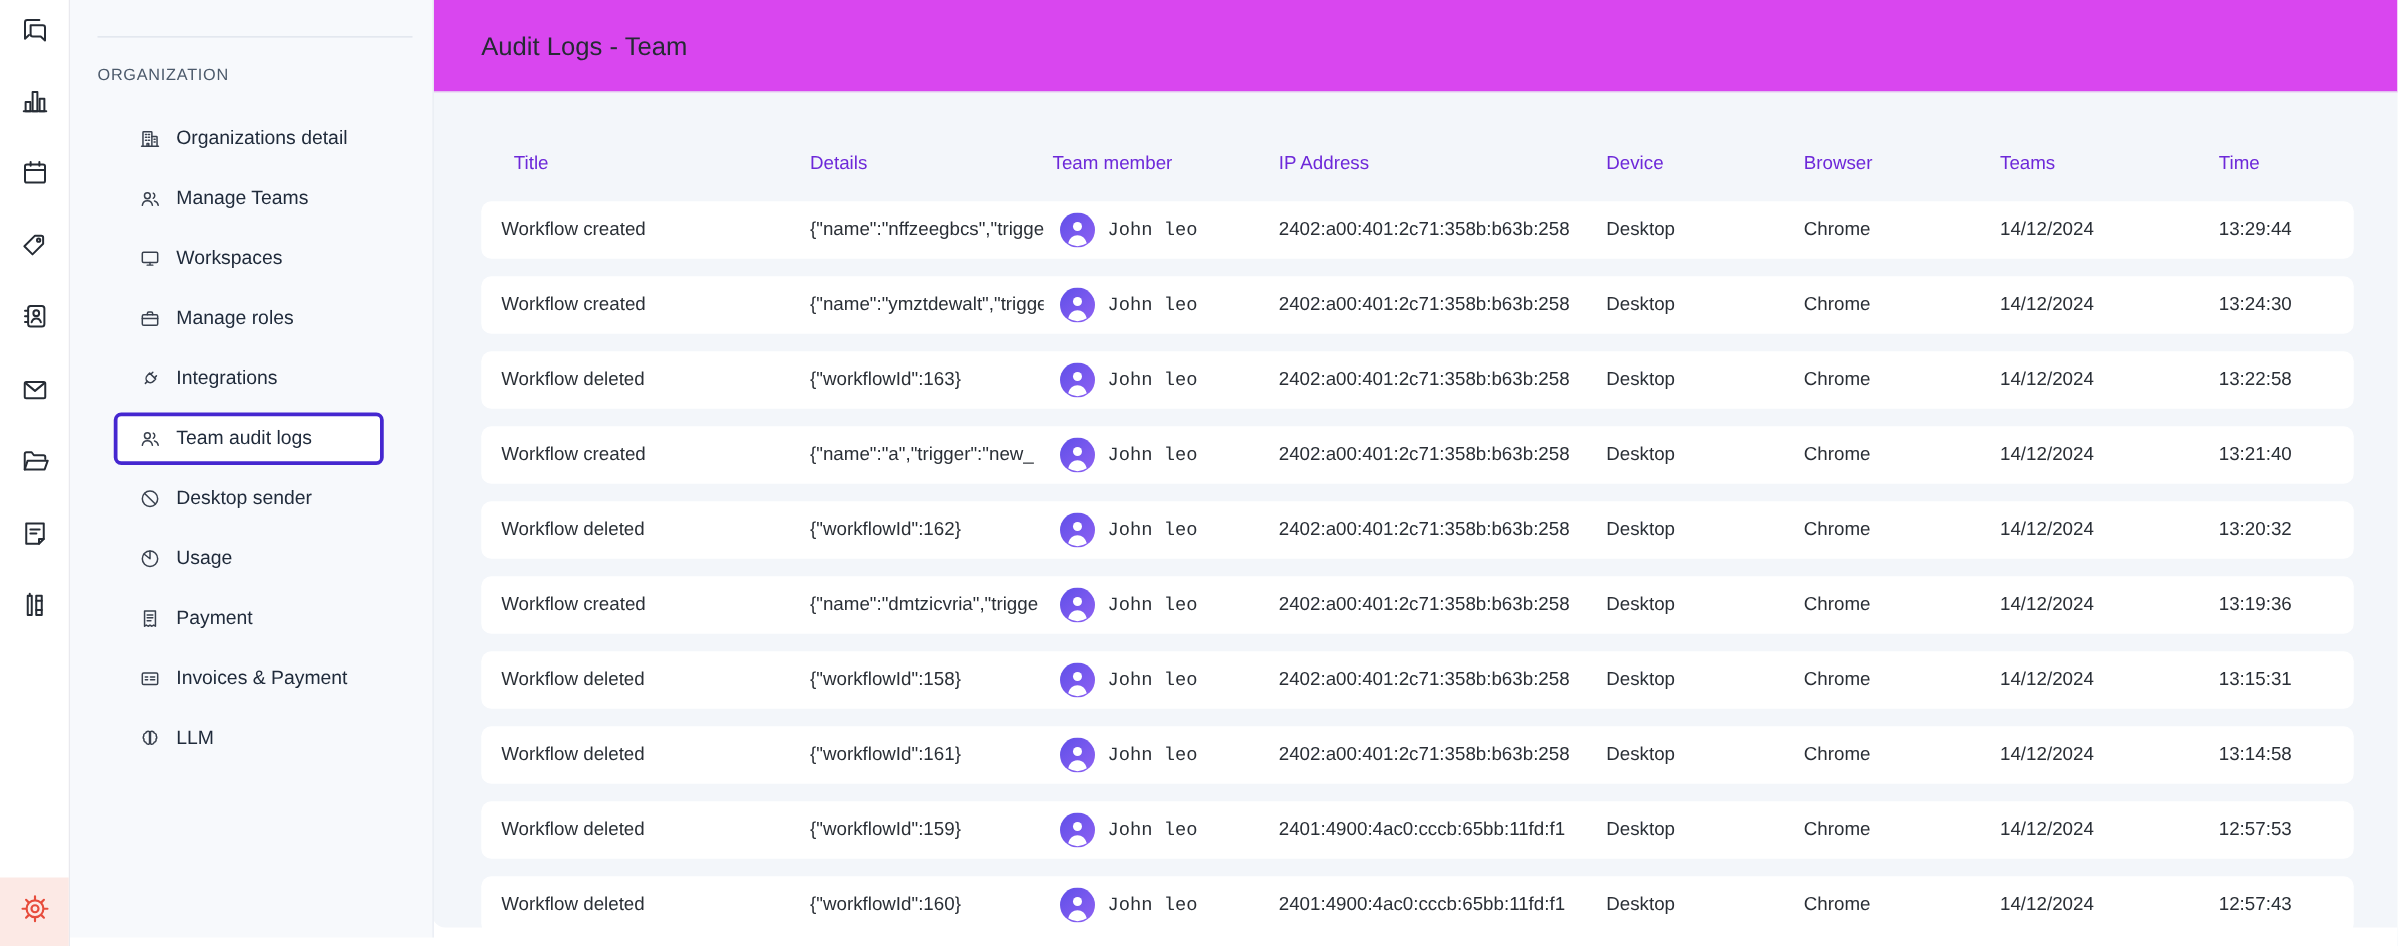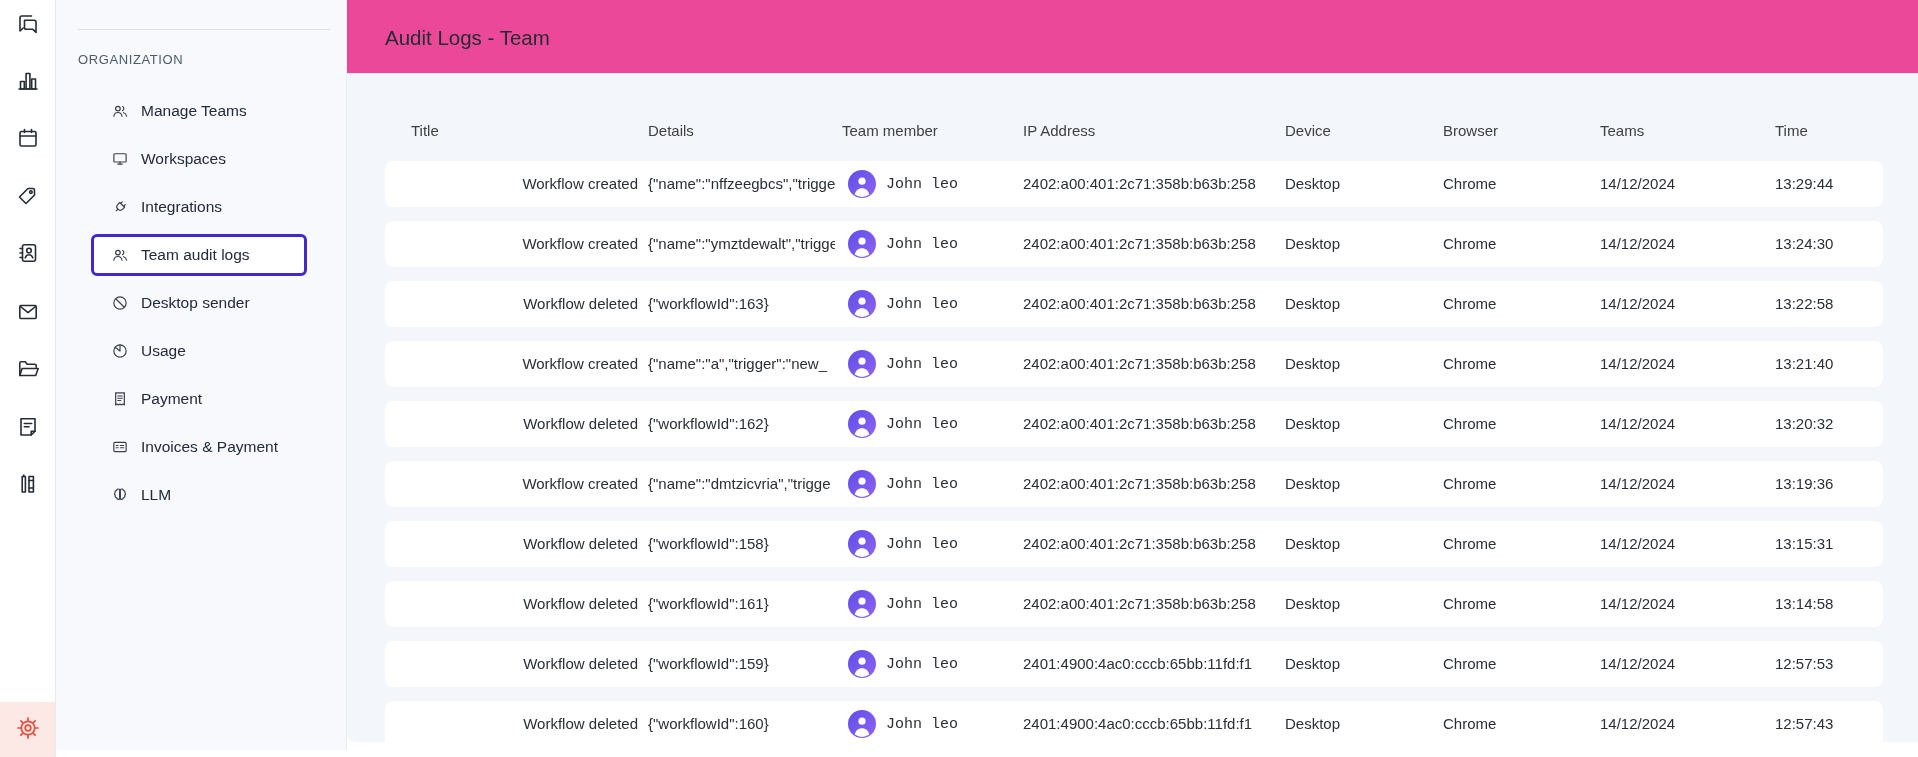--- a/index.html
+++ b/index.html
@@ -25,33 +25,33 @@
   .nav{position:absolute;top:87px;left:0;right:0;display:flex;flex-direction:column;}
   .nav-item{height:48px;display:flex;align-items:center;padding-left:55px;gap:12px;cursor:pointer;}
   .nav-item .nav-icon{width:18px;height:18px;color:#39414e;flex:0 0 18px;}
   .nav-item .nav-icon svg{width:18px;height:18px;display:block;}
   .nav-item .nav-label{font-size:15.5px;color:#202b3b;font-weight:500;white-space:nowrap;}
   .nav-item.active{box-sizing:border-box;margin-left:35px;margin-right:39px;height:42px;align-self:stretch;
     padding-left:17px;background:#ffffff;border:3px solid var(--accent,#4527d0);border-radius:6px;margin-top:3px;margin-bottom:3px;}
 
   
   .main{position:absolute;left:346px;top:0;right:0;height:750px;background:#ffffff;}
-  .main-header{position:absolute;top:0;left:0;right:0;height:73px;background:#ec4899;border-bottom:1px solid #e4e9f1;}
+  .main-header{position:absolute;top:0;left:0;right:0;height:73px;background:#d946ef;border-bottom:1px solid #e4e9f1;}
   .page-title{position:absolute;left:39px;top:26px;font-size:20.5px;font-weight:500;color:#252b33;}
   .table-area{position:absolute;top:74px;left:0;right:0;bottom:8px;background:#f3f6fa;border-bottom-left-radius:10px;}
 
   .thead{position:absolute;top:48px;left:0;right:0;height:26px;}
-  .th{position:absolute;font-size:15px;color:#404040;white-space:nowrap;}
+  .th{position:absolute;font-size:15px;color:#6d28d9;white-space:nowrap;}
   .th-title{left:65px;} .th-details{left:302px;} .th-member{left:496px;} .th-ip{left:677px;}
   .th-device{left:939px;} .th-browser{left:1097px;} .th-date{left:1254px;} .th-time{left:1429px;}
 
   .rows{position:absolute;top:0;left:0;right:0;bottom:0;}
   .row{position:absolute;left:39px;width:1498px;height:46px;background:#ffffff;border-radius:8px;}
   .cell{position:absolute;top:0;height:46px;line-height:46px;font-size:15px;color:#2a2f36;white-space:nowrap;overflow:hidden;}
-  .c-title{left:28px;width:225px;text-align:right;}
+  .c-title{left:16px;width:225px;}
   .c-details{left:263px;width:187px;}
   .c-member{left:463px;width:170px;display:flex;align-items:center;gap:10px;}
   .c-member .member-name{line-height:normal;font-family:Liberation Mono, monospace;}
   .c-ip{left:638px;width:243px;}
   .c-device{left:900px;width:150px;}
   .c-browser{left:1058px;width:150px;}
   .c-date{left:1215px;width:150px;}
   .c-time{left:1390px;width:100px;}
   .avatar{width:28px;height:28px;flex:0 0 28px;display:block;}
 
@@ -144,36 +144,58 @@
     </div>
   </div>
 
   <div class="sidebar">
     <div class="sidebar-top-divider"></div>
     <div class="sidebar-section-label">ORGANIZATION</div>
     <div class="nav" id="sidebar-nav">
         <div class="nav-item">
           <span class="nav-icon">
             <svg class="icon-stroke" viewBox="0 0 24 24">
+              <path d="M4.5 20V5.2c0-.4.3-.7.7-.7h8.1c.4 0 .7.3.7.7V20"></path>
+              <path d="M14 9.5h4.8c.4 0 .7.3.7.7V20"></path>
+              <path d="M3 20h18"></path>
+              <path d="M7.2 7.5h1.2M10.3 7.5h1.2M7.2 10.5h1.2M10.3 10.5h1.2M7.2 13.5h1.2M10.3 13.5h1.2M16.3 12.5h1.2M16.3 15.5h1.2"></path>
+              <path d="M8.8 20v-3h1.9v3"></path>
+            </svg>
+          </span>
+          <span class="nav-label">Organizations detail</span>
+        </div>
+        <div class="nav-item">
+          <span class="nav-icon">
+            <svg class="icon-stroke" viewBox="0 0 24 24">
               <circle cx="9.2" cy="8.8" r="3.1"></circle>
               <path d="M3.8 19c.5-3.2 2.6-5 5.4-5s4.9 1.8 5.4 5"></path>
               <path d="M15.5 6.1a3.1 3.1 0 0 1 0 5.4"></path>
               <path d="M16.8 14.3c2.3.6 3.6 2.2 4 4.7"></path>
             </svg>
           </span>
           <span class="nav-label">Manage Teams</span>
         </div>
         <div class="nav-item">
           <span class="nav-icon">
             <svg class="icon-stroke" viewBox="0 0 24 24">
               <rect x="3.8" y="5" width="16.4" height="11" rx="1.3"></rect>
               <path d="M12 16v2.6M9 18.8h6"></path>
             </svg>
           </span>
           <span class="nav-label">Workspaces</span>
+        </div>
+        <div class="nav-item">
+          <span class="nav-icon">
+            <svg class="icon-stroke" viewBox="0 0 24 24">
+              <rect x="3.8" y="7.8" width="16.4" height="11.2" rx="1.5"></rect>
+              <path d="M9.2 7.8V6.3c0-.8.6-1.4 1.4-1.4h2.8c.8 0 1.4.6 1.4 1.4v1.5"></path>
+              <path d="M3.8 11.8h16.4"></path>
+            </svg>
+          </span>
+          <span class="nav-label">Manage roles</span>
         </div>
         <div class="nav-item">
           <span class="nav-icon">
             <svg class="icon-stroke" viewBox="0 0 24 24">
               <g transform="rotate(45 12 12)">
                 <path d="M9.3 8V5M14.7 8V5"></path>
                 <path d="M7.5 8h9v3.5a4.5 4.5 0 0 1-9 0z"></path>
                 <path d="M12 16v3"></path>
               </g>
             </svg>

